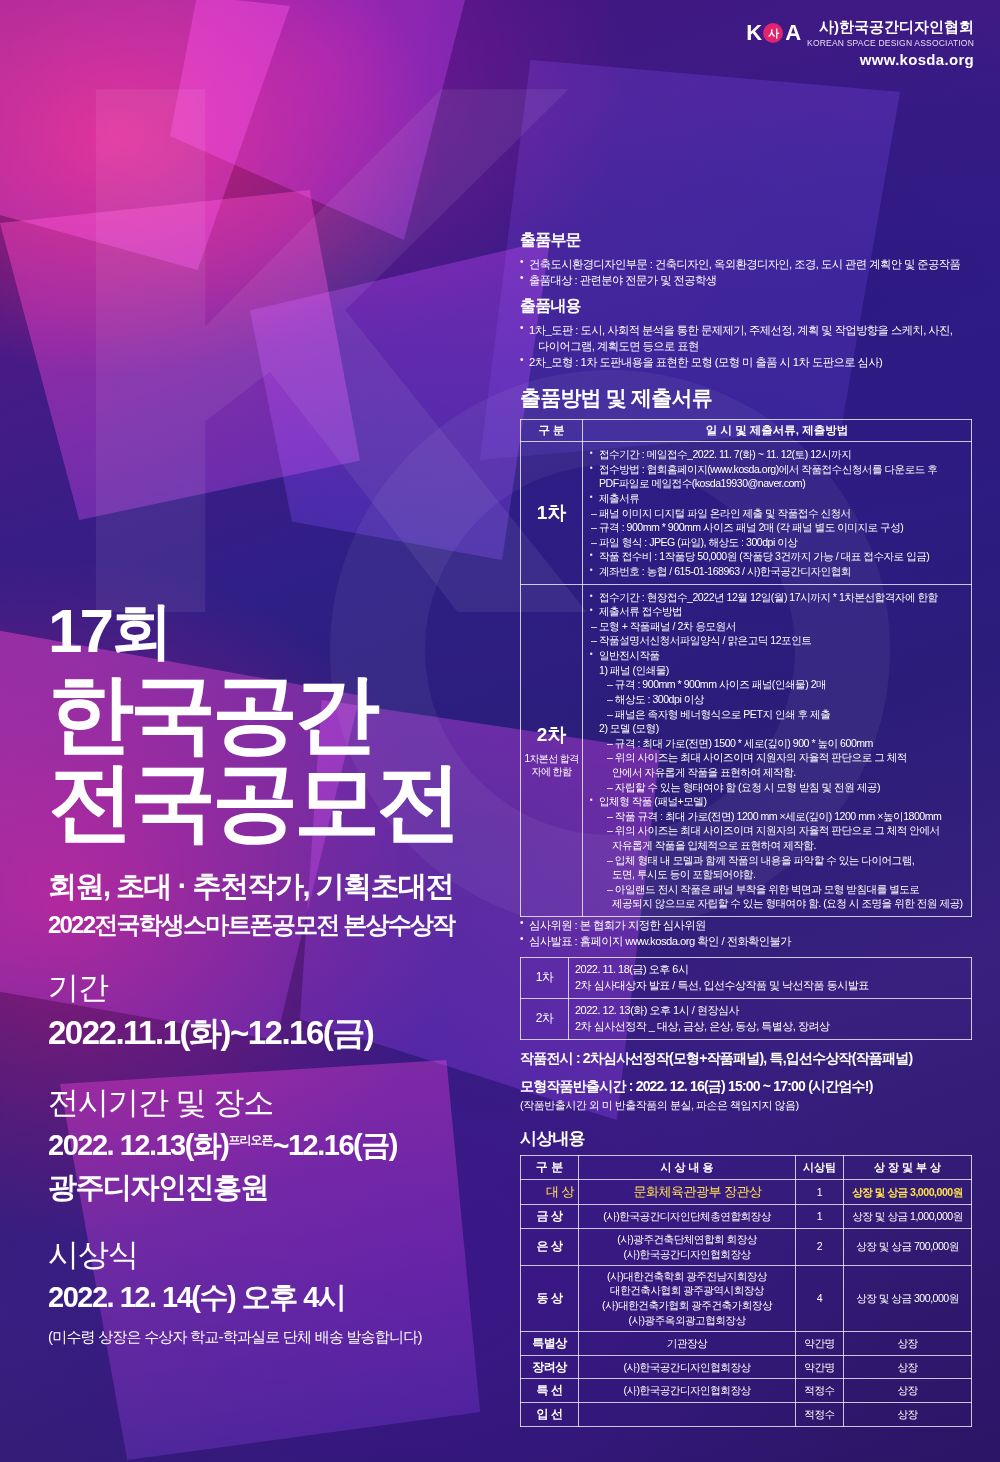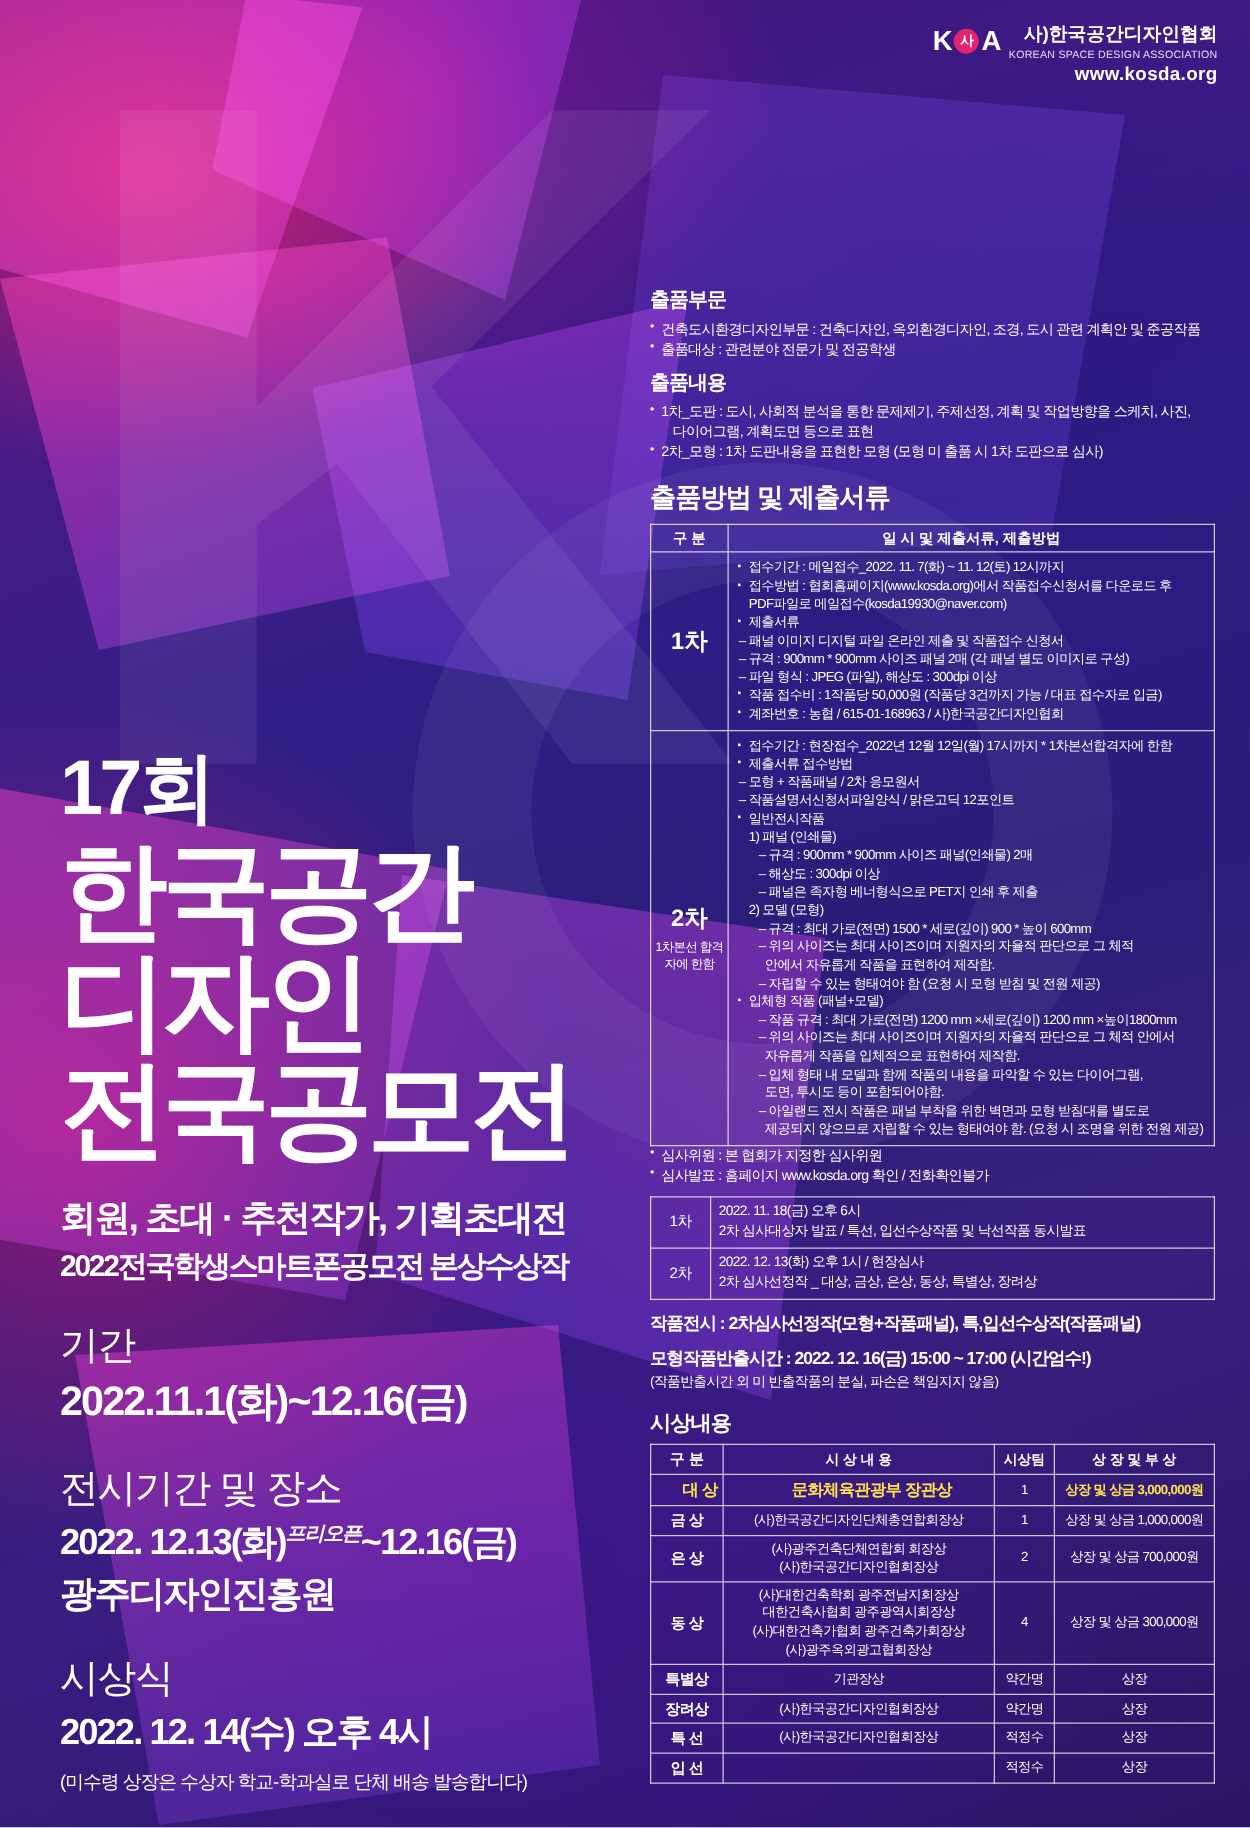--- a/index.html
+++ b/index.html
@@ -68,21 +68,21 @@
   .title-main { margin-top:8px; }
   .title-main div {
     font-size:86px; font-weight:bold; line-height:1.02; letter-spacing:-4px;
   }
   .sub1 { margin-top:22px; font-size:29px; font-weight:bold; letter-spacing:-1.5px; }
   .sub2 { margin-top:2px; font-size:24px; font-weight:bold; letter-spacing:-1.8px; }
   .blk { margin-top:26px; }
   .blk .lbl { font-size:31px; letter-spacing:-1px; }
   .blk .val { font-size:33px; font-weight:bold; letter-spacing:-1.5px; margin-top:2px; }
   .blk .val.small { font-size:29px; }
-  .sup { font-size:16px; vertical-align:super; letter-spacing:-1px;font-style:italic; }
+  .sup { font-size:12px; vertical-align:super; letter-spacing:-1px; }
   .note { margin-top:10px; font-size:15px; letter-spacing:-.8px; }
 
   
   .right { position:absolute; left:520px; top:230px; width:452px; color:#fff; }
   .rhead { font-size:16px; font-weight:bold; letter-spacing:-.8px; margin-bottom:5px; }
   .rhead.big { font-size:21px; margin-top:14px; margin-bottom:7px; }
   .rhead.mid { font-size:17px; margin-top:14px; }
   ul.dots { list-style:none; margin:0 0 8px 0; padding:0; }
   ul.dots li { font-size:11.3px; line-height:1.42; letter-spacing:-.55px; position:relative; padding-left:9px; }
   ul.dots li:before { content:"•"; position:absolute; left:0; top:-1px; font-size:10px; }
@@ -111,21 +111,21 @@
   .line { font-size:14px; font-weight:bold; letter-spacing:-.8px; margin-top:10px; }
   .line .sm { font-size:11px; font-weight:normal; display:block; margin-top:2px; letter-spacing:-.5px; }
 
   
   .prize td { font-size:10.6px; text-align:center; padding:3px 3px; letter-spacing:-.5px; line-height:1.4; }
   .prize th { font-size:11px; text-align:center; padding:3px; font-weight:bold; }
   .prize .c1 { width:58px; font-weight:bold; font-size:12px; }
   .prize .c2 { }
   .prize .c3 { width:48px; }
   .prize .c4 { width:128px; }
-  .prize .gold { color:#ffe24d; font-weight:bold; font-size:13px;padding-left:24px; }
+  .prize .gold { color:#ffe24d; font-weight:normal; font-size:13px;padding-left:24px; }
   .prize .goldv { color:#ffe24d; font-weight:bold; }
 </style>
 </head>
 <body>
 
 <div class="poster">
   <div class="shard s1"></div>
   <div class="shard s2"></div>
   <div class="shard s3"></div>
   <div class="shard s4"></div>
@@ -148,21 +148,20 @@
         <div class="logo-en">KOREAN SPACE DESIGN ASSOCIATION</div>
       </span>
     </div>
     <div class="logo-url">www.kosda.org</div>
   </div>
 
   <div class="left">
     <div class="ed">17회</div>
     <div class="title-main">
       <div>한국공간</div>
-      <div>디자인</div>
       <div>전국공모전</div>
     </div>
     <div class="sub1">회원, 초대 · 추천작가, 기획초대전</div>
     <div class="sub2">2022전국학생스마트폰공모전 본상수상작</div>
 
     <div class="blk">
       <div class="lbl">기간</div>
       <div class="val">2022.11.1(화)~12.16(금)</div>
     </div>
 

